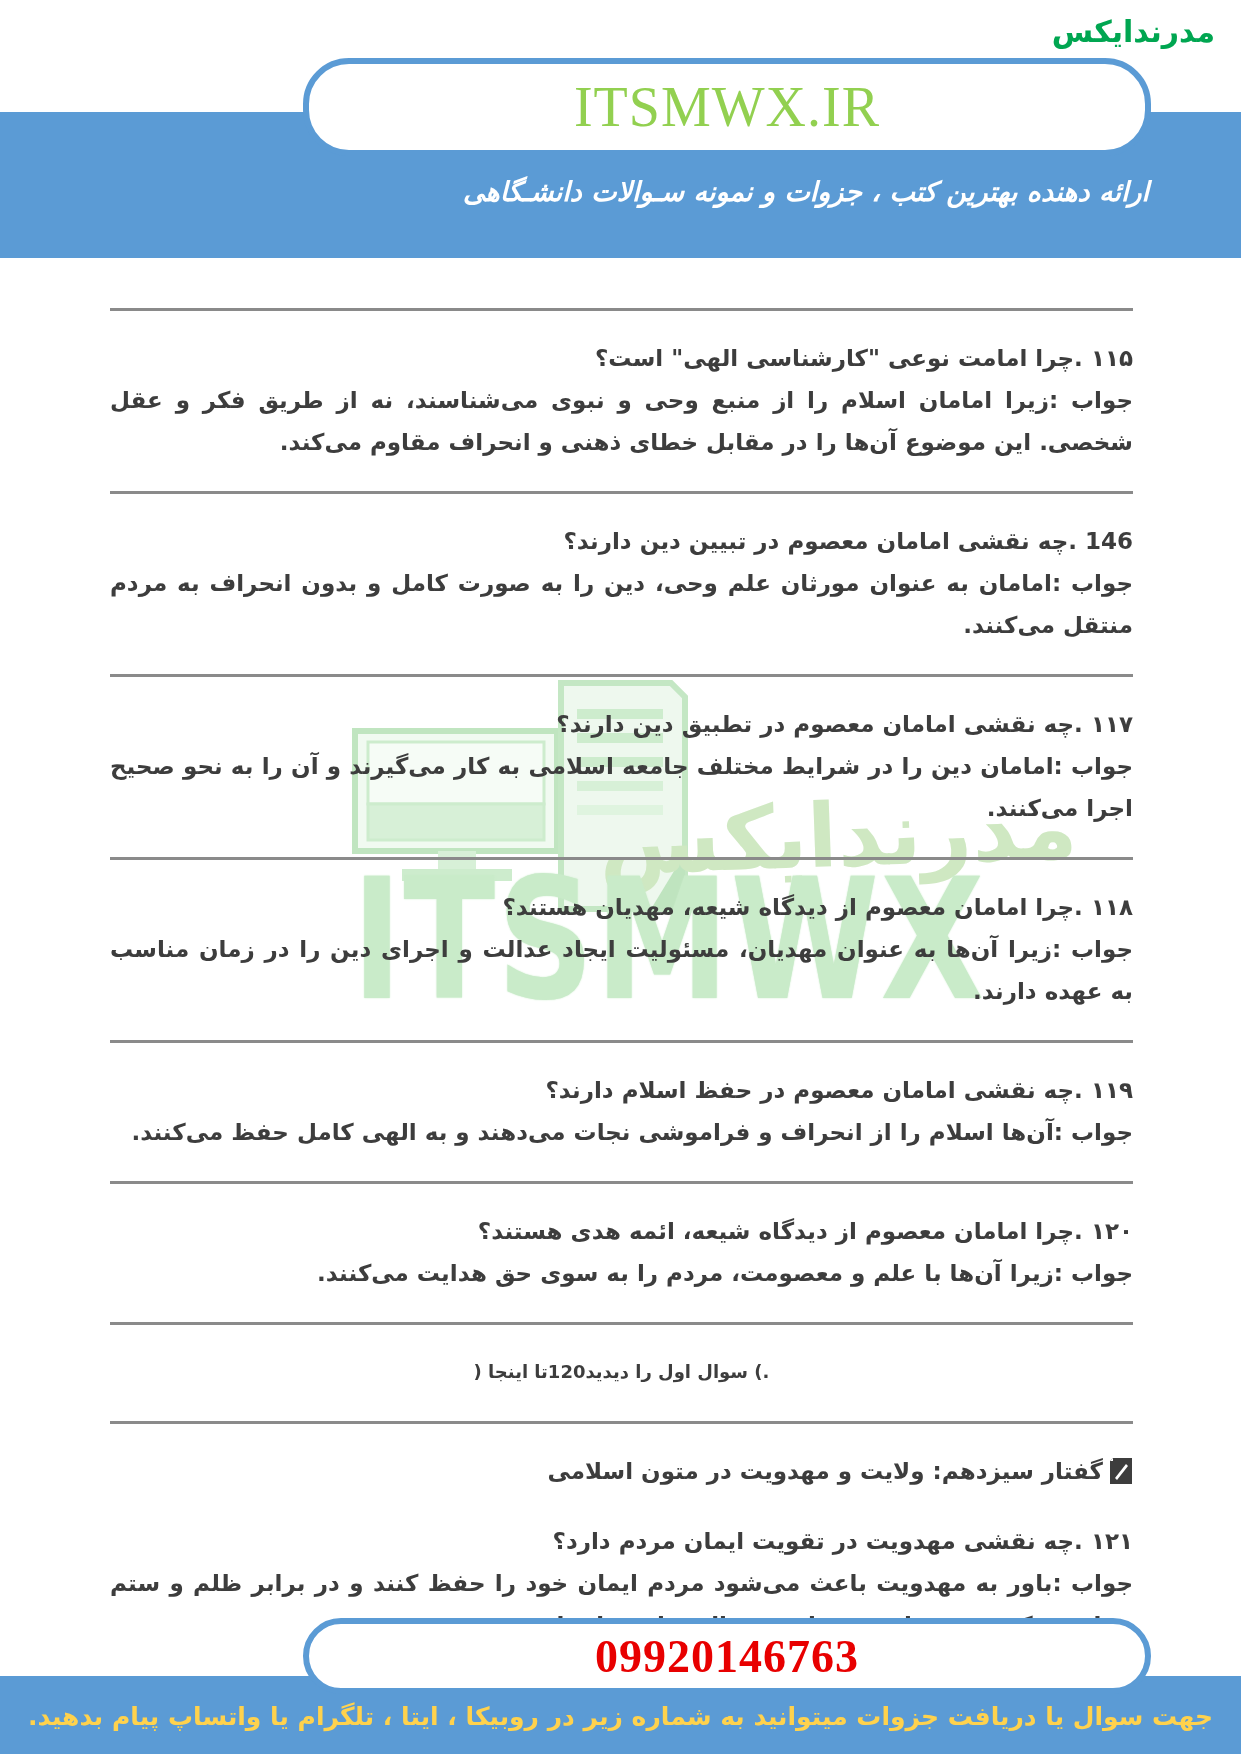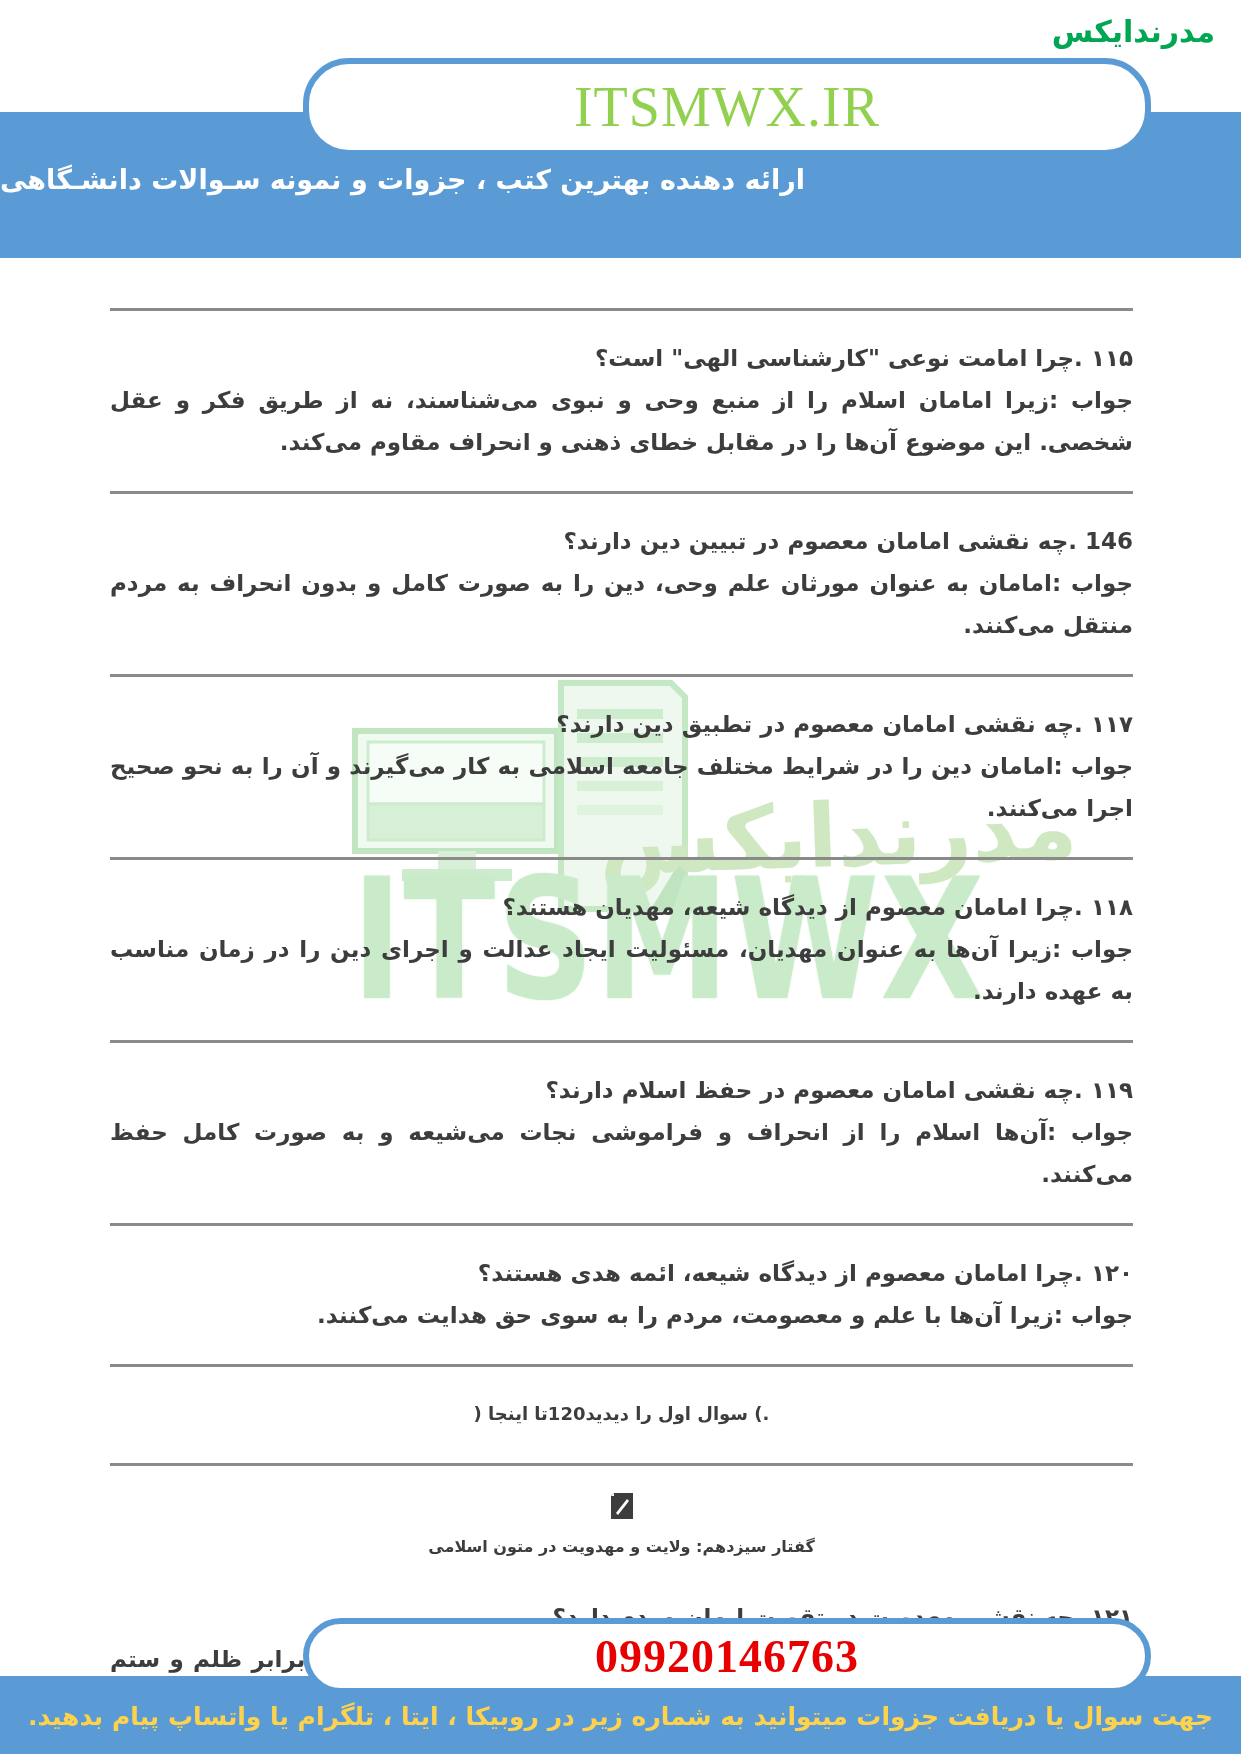--- a/index.html
+++ b/index.html
@@ -28,23 +28,23 @@
   
   .brand-fa {
     position:absolute; top:14px; right:26px; z-index:3;
     font-size:30px; font-weight:bold; color:#00a651; direction:rtl;
   }
   .band-top {
     position:absolute; left:0; top:112px; width:1241px; height:146px;
     background:#5b9bd5; z-index:1;
   }
   .subtitle {
-    position:absolute; left:0; right:0; top:164px; z-index:2;
-    text-align:left; padding-right:92px;
-    font-size:27px; font-weight:bold; color:#ffffff; direction:rtl;
+    position:absolute; left:0; right:0; top:176px; z-index:2;
+    text-align:right; padding-right:92px;
+    font-size:27px; font-weight:bold; color:#ffffff; direction:rtl;font-style:italic;
   }
   .pill {
     position:absolute; left:303px; width:848px; z-index:2;
     background:#ffffff; border:6px solid #5b9bd5; border-radius:46px;
     display:flex; align-items:center; justify-content:center;
   }
   .pill-top { top:58px; height:98px; }
   .site-title {
     font-family:"Liberation Serif","DejaVu Serif",serif;
     font-size:56px; color:#92d050; letter-spacing:1px;
@@ -62,22 +62,22 @@
   }
   .q-answer {
     font-size:23px; font-weight:bold; line-height:42px;
     text-align:justify; text-align-last:right;
   }
   .milestone { font-size:18px; font-weight:bold; line-height:42px; text-align:center; }
   .ltr { direction:ltr; unicode-bidi:bidi-override; }
   .iso { unicode-bidi:isolate; }
 
   .section-header {
-    font-size:16px; font-weight:bold; line-height:42px; text-align:right;
-    display:flex; flex-direction:column; align-items:center; gap:6px;
+    font-size:23px; font-weight:bold; line-height:42px; text-align:right;
+    display:flex; flex-direction:row; align-items:center; gap:6px;
   }
   .memo-icon-box { flex:0 0 auto; display:inline-flex; }
   .q121 { margin-top:28px; }
 
   
   .pill-bottom { top:1618px; height:76px; }
   .phone {
     font-family:"Liberation Serif","DejaVu Serif",serif;
     font-size:46px; font-weight:bold; color:#e80000; letter-spacing:1px;
   }
@@ -145,21 +145,21 @@
 
     <hr class="sep">
     <div class="qa-block">
       <div class="q-title">۱۱۸ .چرا امامان معصوم از دیدگاه شیعه، مهدیان هستند؟</div>
       <div class="q-answer">جواب :زیرا آن‌ها به عنوان مهدیان، مسئولیت ایجاد عدالت و اجرای دین را در زمان مناسب به عهده دارند.</div>
     </div>
 
     <hr class="sep">
     <div class="qa-block">
       <div class="q-title">۱۱۹ .چه نقشی امامان معصوم در حفظ اسلام دارند؟</div>
-      <div class="q-answer">جواب :آن‌ها اسلام را از انحراف و فراموشی نجات می‌شیعه و به صورت کامل حفظ می‌کنند.</div>
+      <div class="q-answer">جواب :آن‌ها اسلام را از انحراف و فراموشی نجات می‌دهند و به الهی کامل حفظ می‌کنند.</div>
     </div>
 
     <hr class="sep">
     <div class="qa-block">
       <div class="q-title">۱۲۰ .چرا امامان معصوم از دیدگاه شیعه، ائمه هدی هستند؟</div>
       <div class="q-answer">جواب :زیرا آن‌ها با علم و معصومت، مردم را به سوی حق هدایت می‌کنند.</div>
     </div>
 
     <hr class="sep">
     <div class="milestone">

